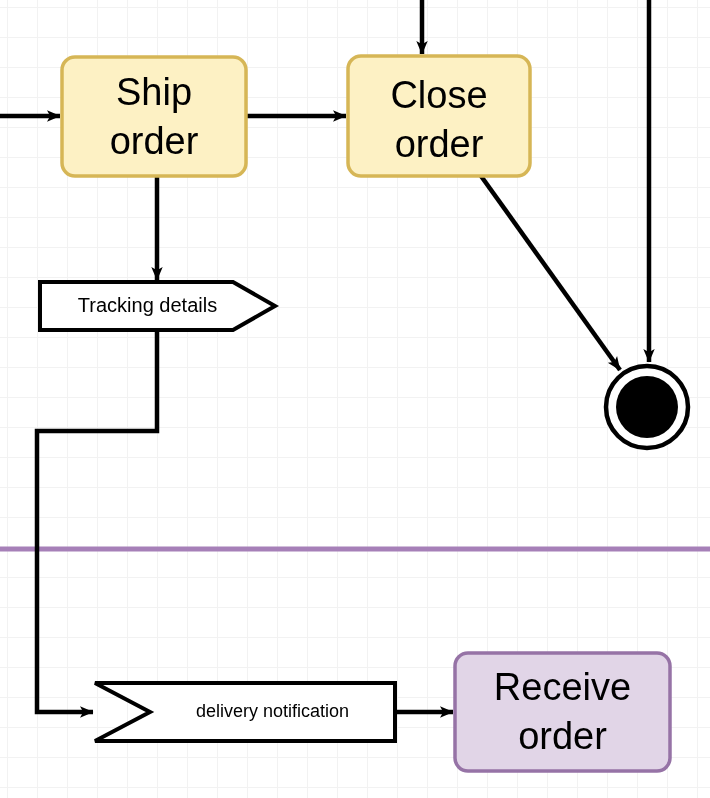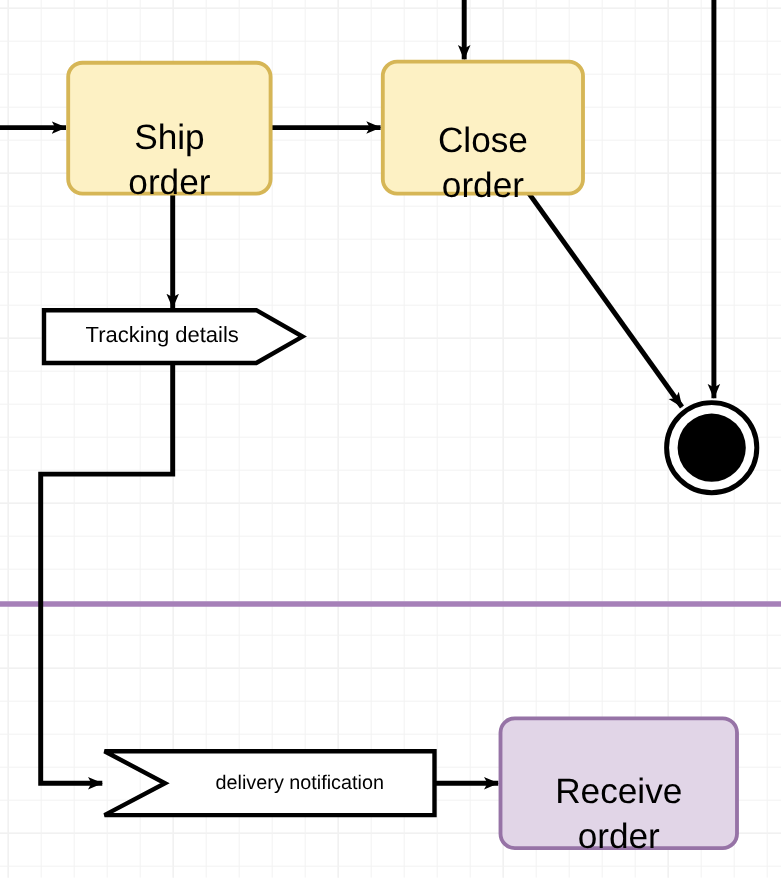--- a/index.html
+++ b/index.html
@@ -47,22 +47,21 @@
     display: flex;
     flex-direction: column;
     align-items: center;
     justify-content: center;
     text-align: center;
     color: #000000;
     pointer-events: none;
     line-height: 1.28;
   }
   .action-label {
-    font-size: 32px;
-    margin-top: 28px;
+    font-size: 38px;
   }
   .signal-label {
     font-size: 20px;
   }
   .recv-label {
     font-size: 18px;
   }
 </style>
 </head>
 <body>

